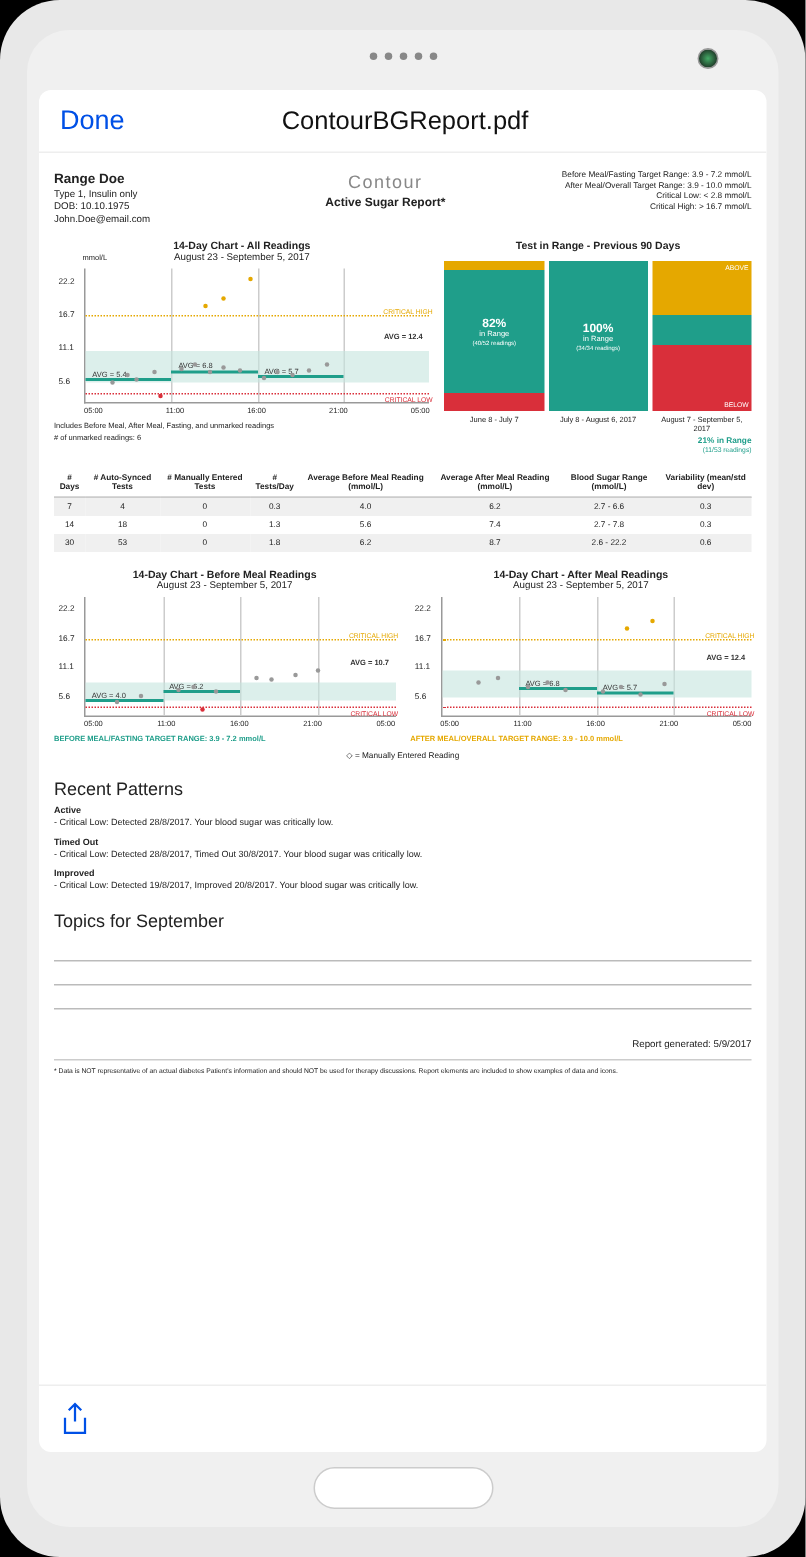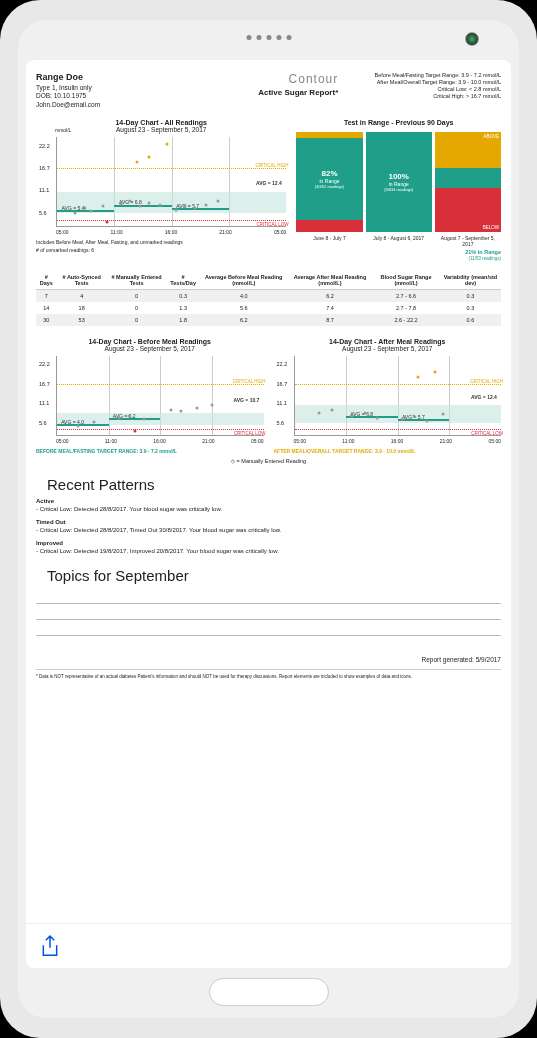--- a/index.html
+++ b/index.html
@@ -12,21 +12,21 @@
 .home-btn { position: absolute; bottom: 12px; left: 50%; transform: translateX(-50%); width: 120px; height: 28px; background: #fff; border: 1px solid #ccc; border-radius: 16px; }
 .screen { width: 100%; height: 100%; background: #fff; border-radius: 8px; overflow: hidden; display: flex; flex-direction: column; }
 .top-bar { display: flex; align-items: center; padding: 10px 14px; border-bottom: 1px solid #eee; }
 .done-btn { color: #0050e6; font-size: 18px; font-weight: 400; cursor: pointer; }
 .title { flex: 1; text-align: center; font-size: 17px; font-weight: 500; color: #111; margin-left: -40px; }
 .content { flex: 1; overflow-y: auto; padding: 12px 10px; font-size: 7px; color: #222; }
 .hdr { display: flex; justify-content: space-between; margin-bottom: 10px; }
 .hdr-left { width: 30%; }
 .hdr-left .name { font-weight: bold; font-size: 9px; }
 .hdr-left div { font-size: 6.5px; line-height: 1.3; }
-.hdr-center { text-align: right; flex: 1; }
+.hdr-center { text-align: center; flex: 1; }
 .hdr-center .logo { font-size: 12px; color: #888; letter-spacing: 1px; font-weight: 500; }
 .hdr-center .sub { font-weight: bold; font-size: 8px; margin-top: 2px; }
 .hdr-right { width: 35%; text-align: right; font-size: 5.5px; line-height: 1.3; }
 .row2 { display: flex; gap: 10px; margin-top: 8px; }
 .chart-box { flex: 1; }
 .chart-title { text-align: center; font-size: 7px; font-weight: bold; }
 .chart-sub { text-align: center; font-size: 6.5px; margin-bottom: 4px; }
 .scatter { position: relative; height: 90px; border-left: 1px solid #999; border-bottom: 1px solid #999; background: linear-gradient(to right, transparent, transparent); }
 .scatter .grid-v { position: absolute; top: 0; bottom: 0; border-left: 1px solid #ccc; }
 .scatter .band { position: absolute; left: 0; right: 0; background: #c5e5dd; opacity: 0.6; }
@@ -53,21 +53,21 @@
 .seg.lbl { color: #fff; font-size: 4.5px; }
 .rlabels { display: flex; gap: 3px; font-size: 5px; text-align: center; margin-top: 3px; }
 .rlabels div { flex: 1; }
 .rnote { text-align: right; font-size: 5.5px; color: #1f9e8a; margin-top: 2px; }
 .tbl { width: 100%; border-collapse: collapse; margin-top: 10px; font-size: 5.5px; }
 .tbl th { font-weight: bold; padding: 3px 2px; text-align: center; border-bottom: 1px solid #ccc; }
 .tbl td { padding: 3px 2px; text-align: center; }
 .tbl tr.shade { background: #f0f0f0; }
 .row3 { display: flex; gap: 10px; margin-top: 12px; }
 .legend-center { text-align: center; font-size: 5.5px; margin-top: 4px; }
-.section-h { font-size: 15px; margin-top: 12px; margin-bottom: 4px; margin-left: 11px; }
+.section-h { font-size: 12px; margin-top: 12px; margin-bottom: 4px; }
 .patterns { font-size: 6px; line-height: 1.4; }
 .patterns .pt { font-weight: bold; margin-top: 4px; }
 .discuss-line { border-bottom: 1px solid #bbb; height: 16px; }
 .gen-date { text-align: right; font-size: 6.5px; margin-top: 20px; }
 .disclaimer { font-size: 4.5px; margin-top: 6px; border-top: 1px solid #ccc; padding-top: 4px; }
 .bottom-bar { border-top: 1px solid #eee; padding: 10px 14px; }
 .share-icon { width: 20px; height: 24px; display: block; }
 .mmol { position: absolute; left: -2px; top: -10px; font-size: 5px; }
 </style>
 </head>
@@ -78,20 +78,24 @@
     <div class="speaker">
         <span></span>
         <span></span>
         <span></span>
         <span></span>
         <span></span>
       </div>
     <div class="camera"></div>
     <div class="home-btn"></div>
     <div class="screen">
+      <div class="top-bar">
+        <span class="done-btn">Done</span>
+        <span class="title">ContourBGReport.pdf</span>
+      </div>
 
       <div class="content">
         <div class="hdr">
           <div class="hdr-left">
             <div class="name">Range Doe</div>
             <div>Type 1, Insulin only</div>
             <div>DOB: 10.10.1975</div>
             <div>John.Doe@email.com</div>
           </div>
           <div class="hdr-center">

